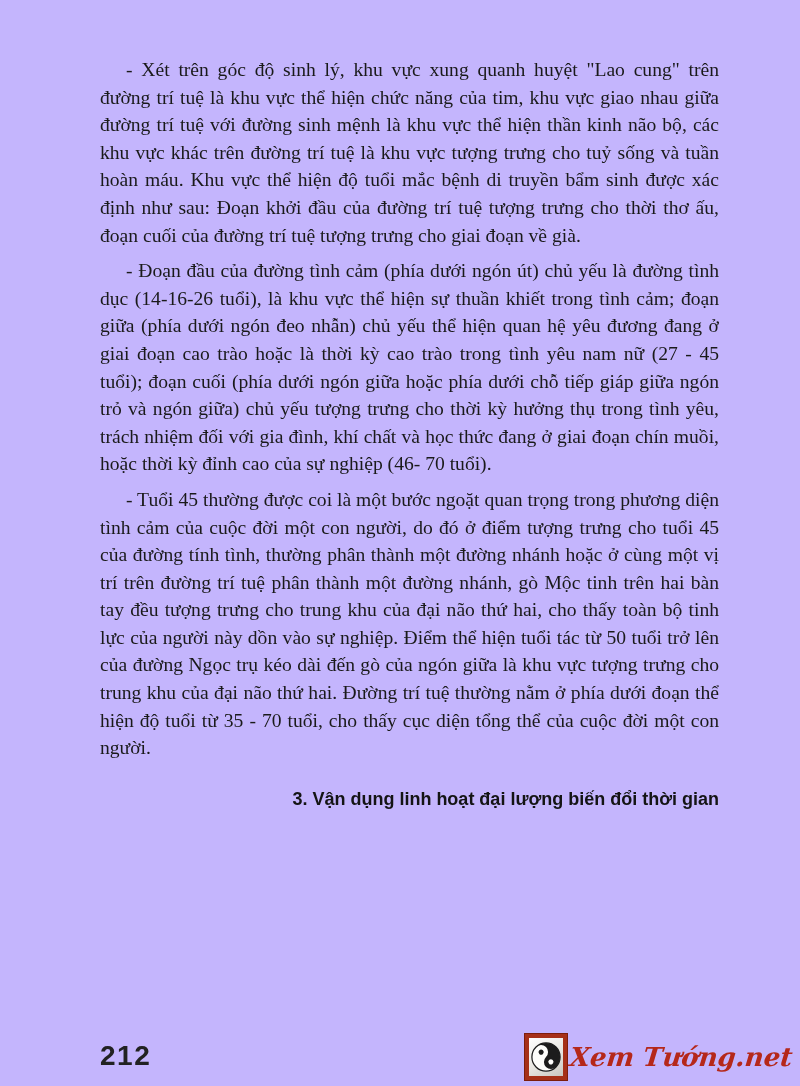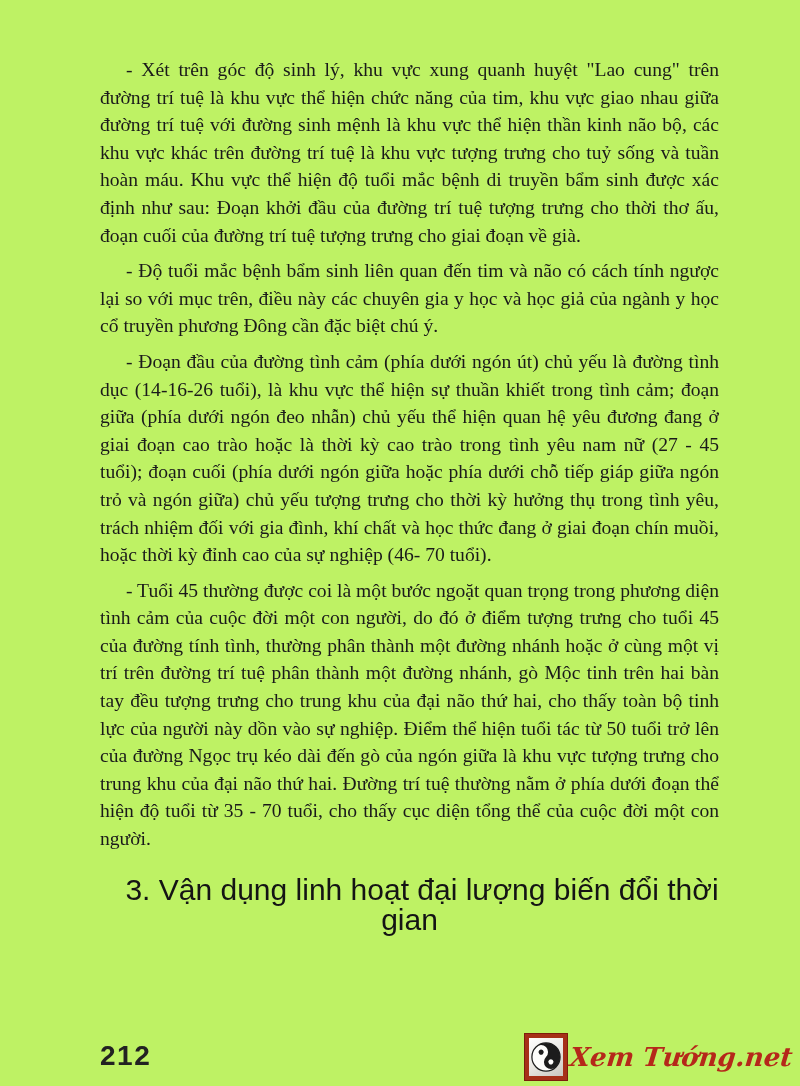--- a/index.html
+++ b/index.html
@@ -5,46 +5,46 @@
   html, body {
     margin: 0;
     padding: 0;
     background: #e8e8e6;
   }
   .page {
     position: relative;
     width: 800px;
     height: 1086px;
     margin: 0 auto;
-    background: #bef264;
+    background: #c4b5fd;
     color: #1a1a1a;
     font-family: "Liberation Serif", "DejaVu Serif", serif;
     overflow: hidden;
   }
   .content {
     position: absolute;
     left: 100px;
     top: 56px;
     width: 619px;
     text-align: justify;
     font-size: 19.6px;
     line-height: 27.6px;
   }
   .para {
     margin: 0 0 8px 0;
     text-indent: 26px;
   }
   .section-heading {
     font-family: "Liberation Sans", "DejaVu Sans", sans-serif;
-    font-weight: 400;
-    font-size: 30px;
+    font-weight: 700;
+    font-size: 18px;
     line-height: 30px;
     margin: 22px 0 18px 0;
     text-indent: 25px;
-    text-align: center;
+    text-align: right;
     color: #141414;
   }
   .page-number {
     position: absolute;
     left: 100px;
     top: 1040px;
     font-family: "Liberation Sans", "DejaVu Sans", sans-serif;
     font-size: 28px;
     font-weight: 600;
     letter-spacing: 1.5px;
@@ -81,21 +81,20 @@
     letter-spacing: 0px;
   }
 </style>
 </head>
 <body>
 
 <div class="page">
 
   <main class="content">
     <p class="para">- Xét trên góc độ sinh lý, khu vực xung quanh huyệt "Lao cung" trên đường trí tuệ là khu vực thể hiện chức năng của tim, khu vực giao nhau giữa đường trí tuệ với đường sinh mệnh là khu vực thể hiện thần kinh não bộ, các khu vực khác trên đường trí tuệ là khu vực tượng trưng cho tuỷ sống và tuần hoàn máu. Khu vực thể hiện độ tuổi mắc bệnh di truyền bẩm sinh được xác định như sau: Đoạn khởi đầu của đường trí tuệ tượng trưng cho thời thơ ấu, đoạn cuối của đường trí tuệ tượng trưng cho giai đoạn về già.</p>
-    <p class="para">- Độ tuổi mắc bệnh bẩm sinh liên quan đến tim và não có cách tính ngược lại so với mục trên, điều này các chuyên gia y học và học giả của ngành y học cổ truyền phương Đông cần đặc biệt chú ý.</p>
     <p class="para">- Đoạn đầu của đường tình cảm (phía dưới ngón út) chủ yếu là đường tình dục (14-16-26 tuổi), là khu vực thể hiện sự thuần khiết trong tình cảm; đoạn giữa (phía dưới ngón đeo nhẫn) chủ yếu thể hiện quan hệ yêu đương đang ở giai đoạn cao trào hoặc là thời kỳ cao trào trong tình yêu nam nữ (27 - 45 tuổi); đoạn cuối (phía dưới ngón giữa hoặc phía dưới chỗ tiếp giáp giữa ngón trỏ và ngón giữa) chủ yếu tượng trưng cho thời kỳ hưởng thụ trong tình yêu, trách nhiệm đối với gia đình, khí chất và học thức đang ở giai đoạn chín muồi, hoặc thời kỳ đỉnh cao của sự nghiệp (46- 70 tuổi).</p>
     <p class="para">- Tuổi 45 thường được coi là một bước ngoặt quan trọng trong phương diện tình cảm của cuộc đời một con người, do đó ở điểm tượng trưng cho tuổi 45 của đường tính tình, thường phân thành một đường nhánh hoặc ở cùng một vị trí trên đường trí tuệ phân thành một đường nhánh, gò Mộc tinh trên hai bàn tay đều tượng trưng cho trung khu của đại não thứ hai, cho thấy toàn bộ tinh lực của người này dồn vào sự nghiệp. Điểm thể hiện tuổi tác từ 50 tuổi trở lên của đường Ngọc trụ kéo dài đến gò của ngón giữa là khu vực tượng trưng cho trung khu của đại não thứ hai. Đường trí tuệ thường nằm ở phía dưới đoạn thể hiện độ tuổi từ 35 - 70 tuổi, cho thấy cục diện tổng thể của cuộc đời một con người.</p>
     <h2 class="section-heading">3. Vận dụng linh hoạt đại lượng biến đổi thời gian</h2>
   </main>
 
   <div class="page-number">212</div>
 
   <div class="watermark">
     <span class="yy-frame">
       <svg width="30" height="30" viewBox="0 0 100 100" aria-hidden="true">

